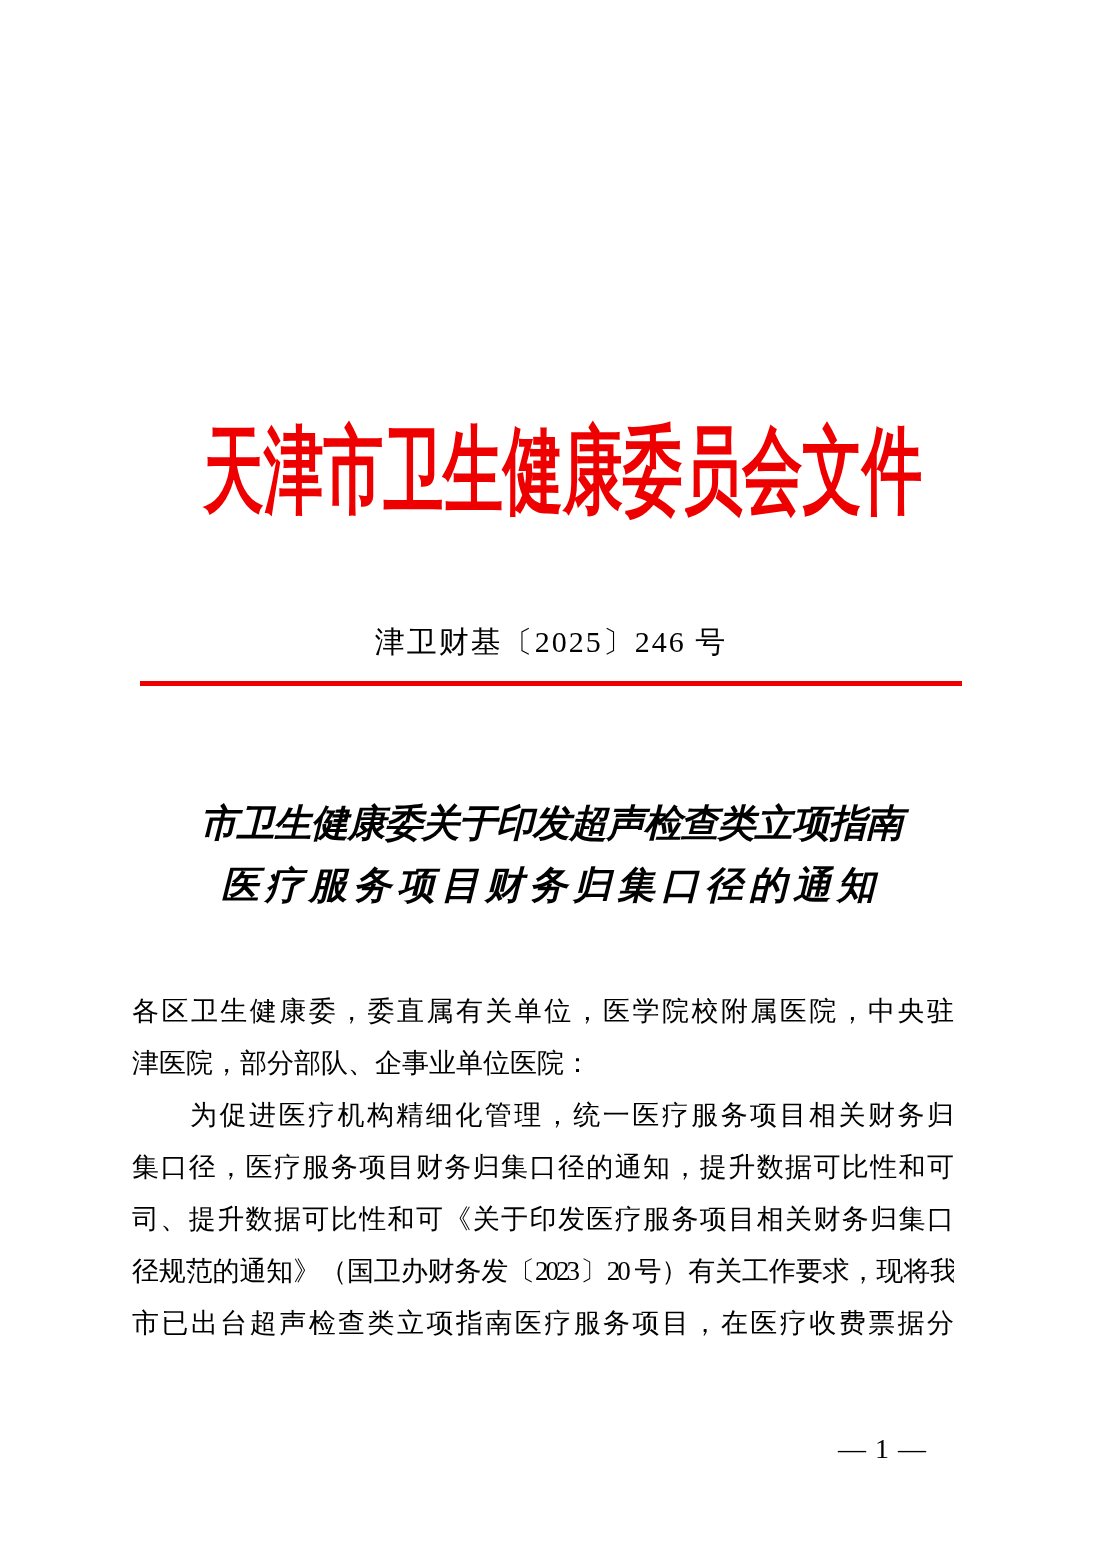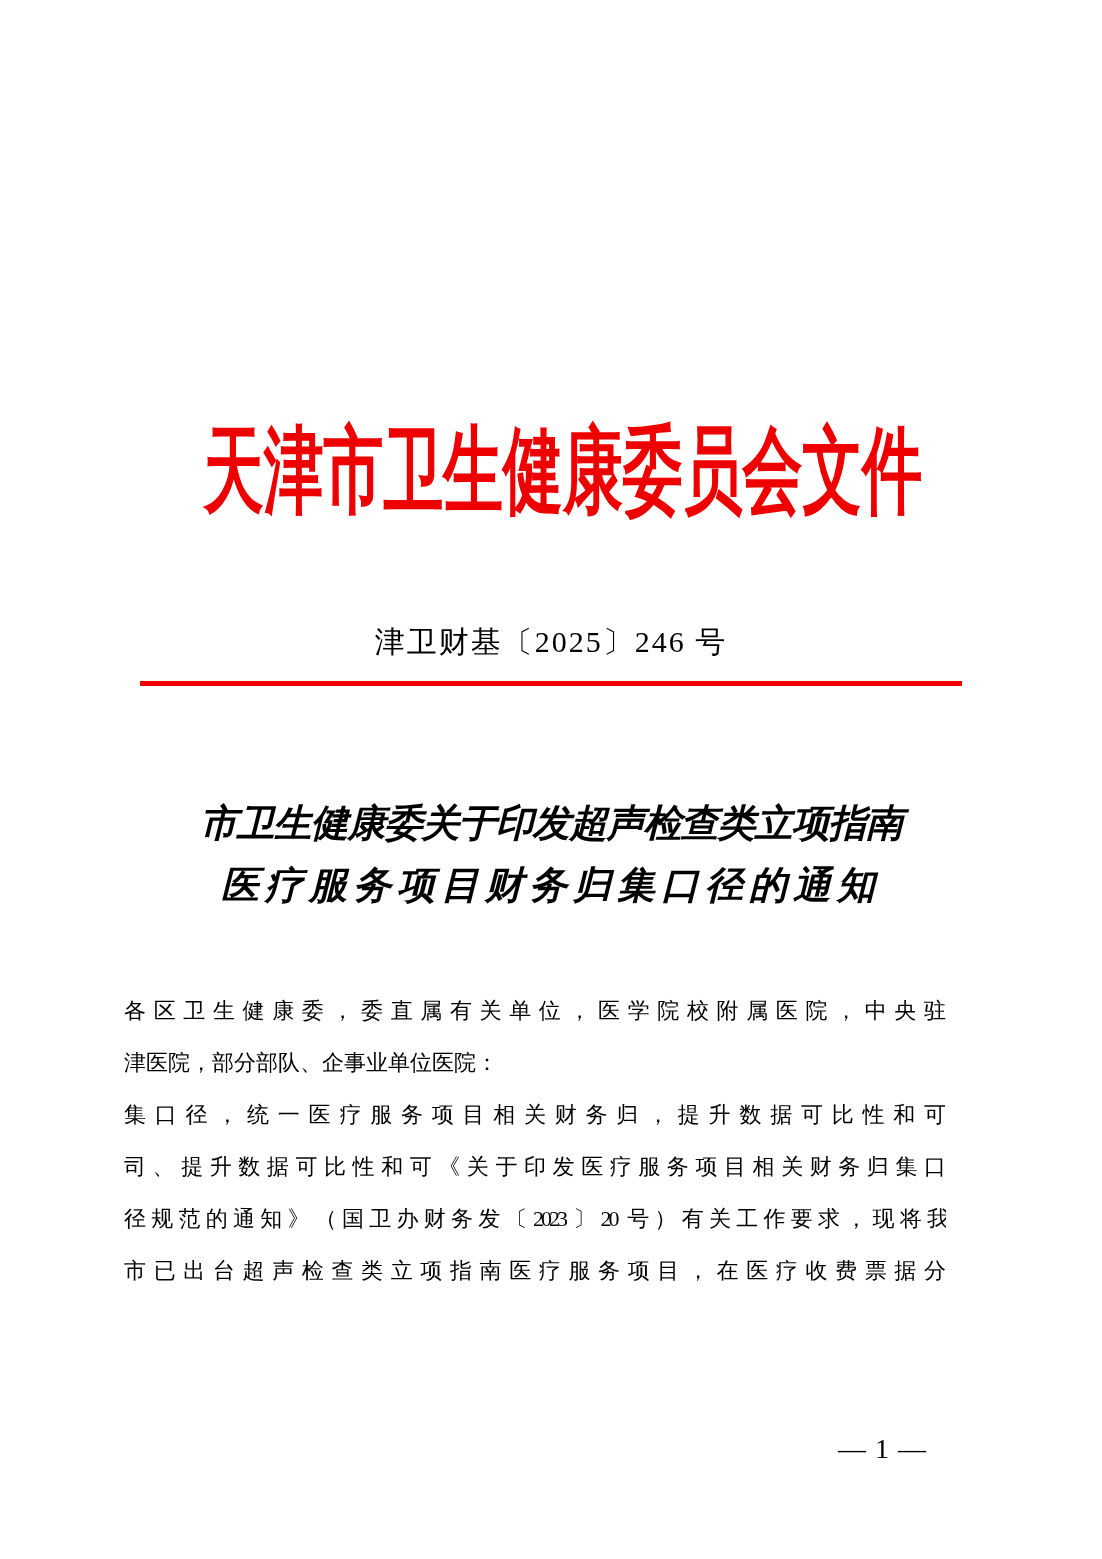--- a/index.html
+++ b/index.html
@@ -64,23 +64,23 @@
     line-height: 62px;
     white-space: nowrap;
     font-style: italic;
   }
   .doc-title .t1 { letter-spacing: -1px; }
   .doc-title .t2 { letter-spacing: 6px; }
   
   .body-text {
     position: absolute;
     top: 945px;
-    left: 124px;
+    left: 132px;
     width: 822px;
-    font-size: 22px;
+    font-size: 27px;
     line-height: 52px;
   }
   .line {
     height: 52px;
     text-align: justify;
     text-align-last: justify;
     white-space: nowrap;
     overflow: hidden;
   }
   .line.endline {
@@ -112,21 +112,22 @@
   <div class="red-rule"></div>
 
   <div class="doc-title">
     <div class="t1">市卫生健康委关于印发超声检查类立项指南</div>
     <div class="t2">医疗服务项目财务归集口径的通知</div>
   </div>
 
   <div class="body-text">
     <div class="line">各区卫生健康委，委直属有关单位，医学院校附属医院，中央驻</div>
     <div class="line endline">津医院，部分部队、企事业单位医院：</div>
-    <div class="line">集口径，统一医疗服务项目相关财务归，提升数据可比性和可</div>
+    <div class="line indent">为促进医疗机构精细化管理，统一医疗服务项目相关财务归</div>
+    <div class="line">集口径，医疗服务项目财务归集口径的通知，提升数据可比性和可</div>
     <div class="line">司、提升数据可比性和可《关于印发医疗服务项目相关财务归集口</div>
     <div class="line tight">径规范的通知》（国卫办财务发〔2023〕20 号）有关工作要求，现将我</div>
     <div class="line">市已出台超声检查类立项指南医疗服务项目，在医疗收费票据分</div>
   </div>
 
   <div class="footer">— 1 —</div>
 
 </div>
 
 </body></html>

